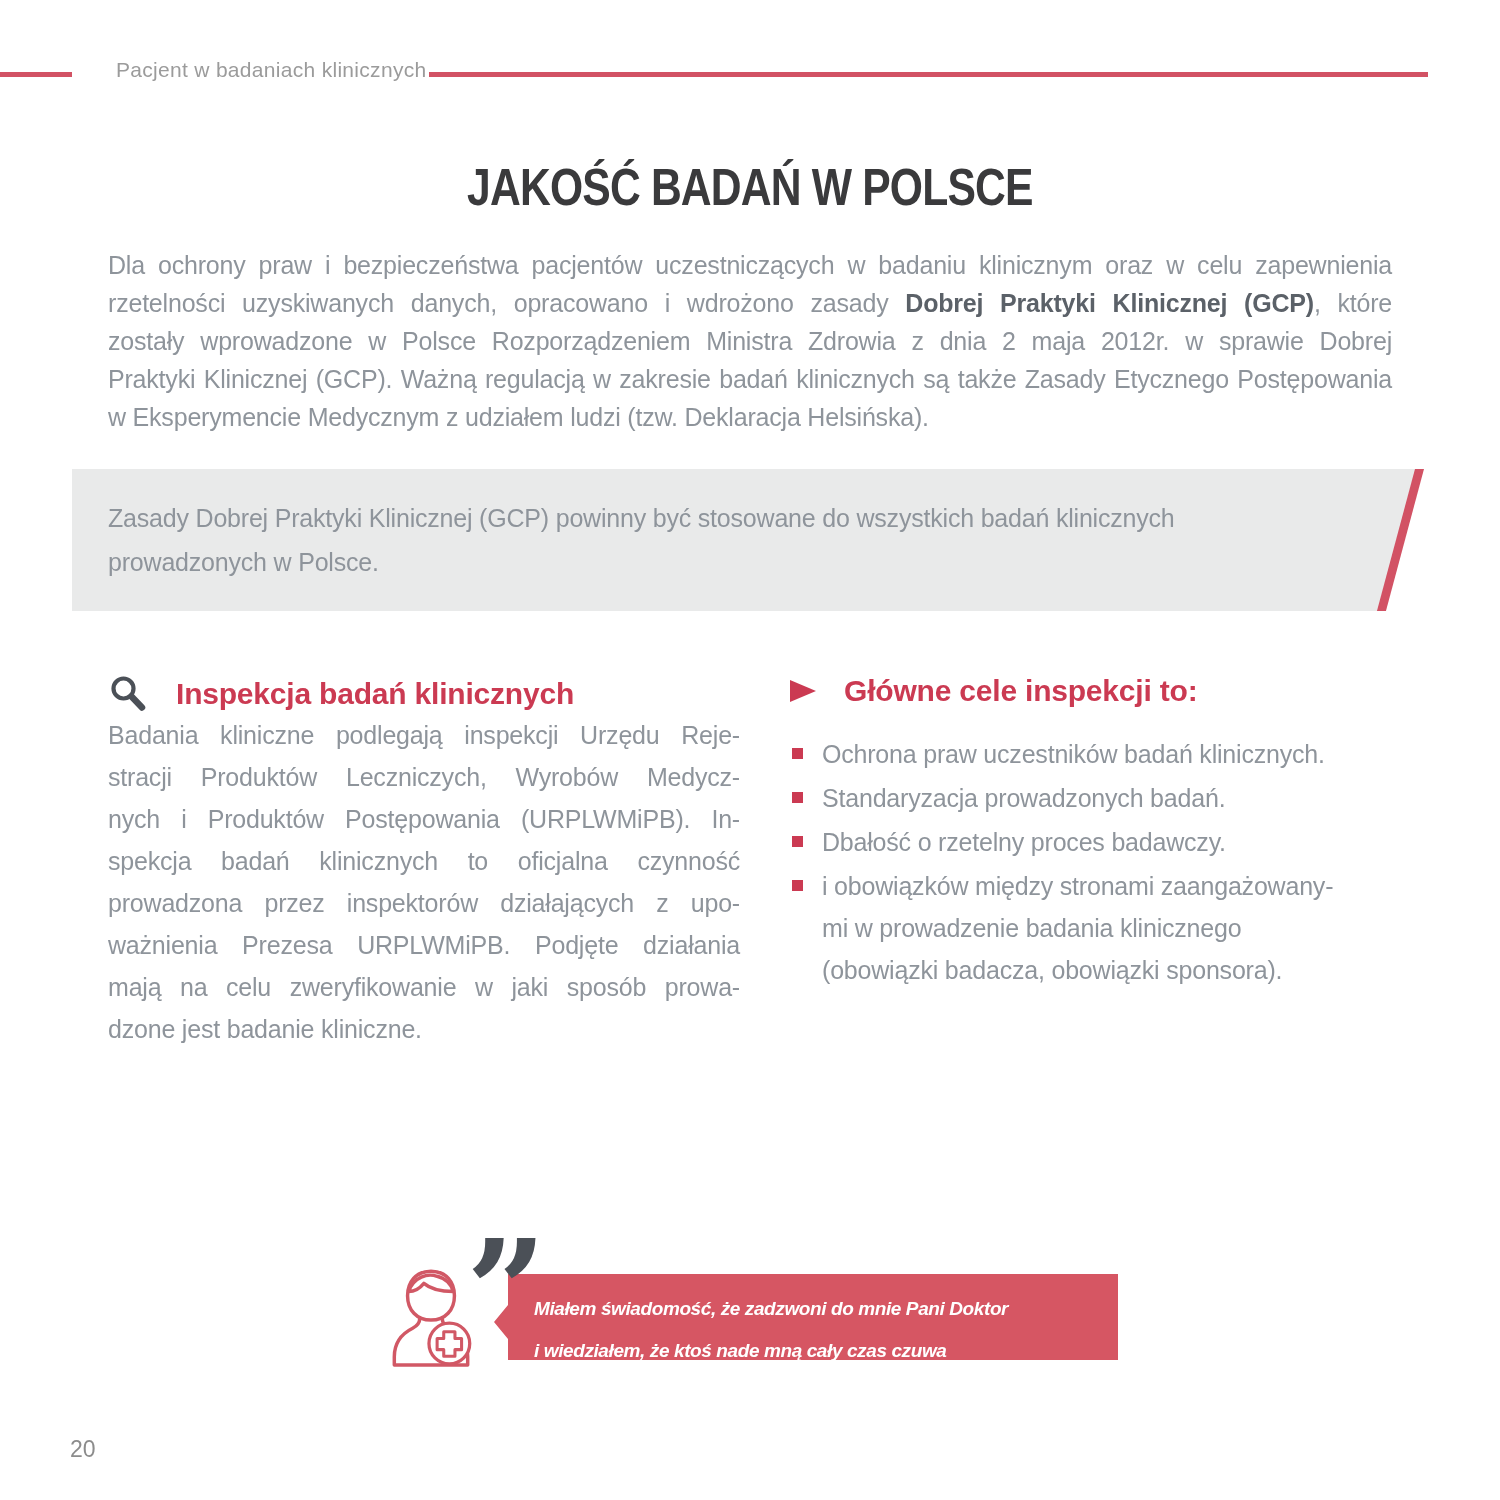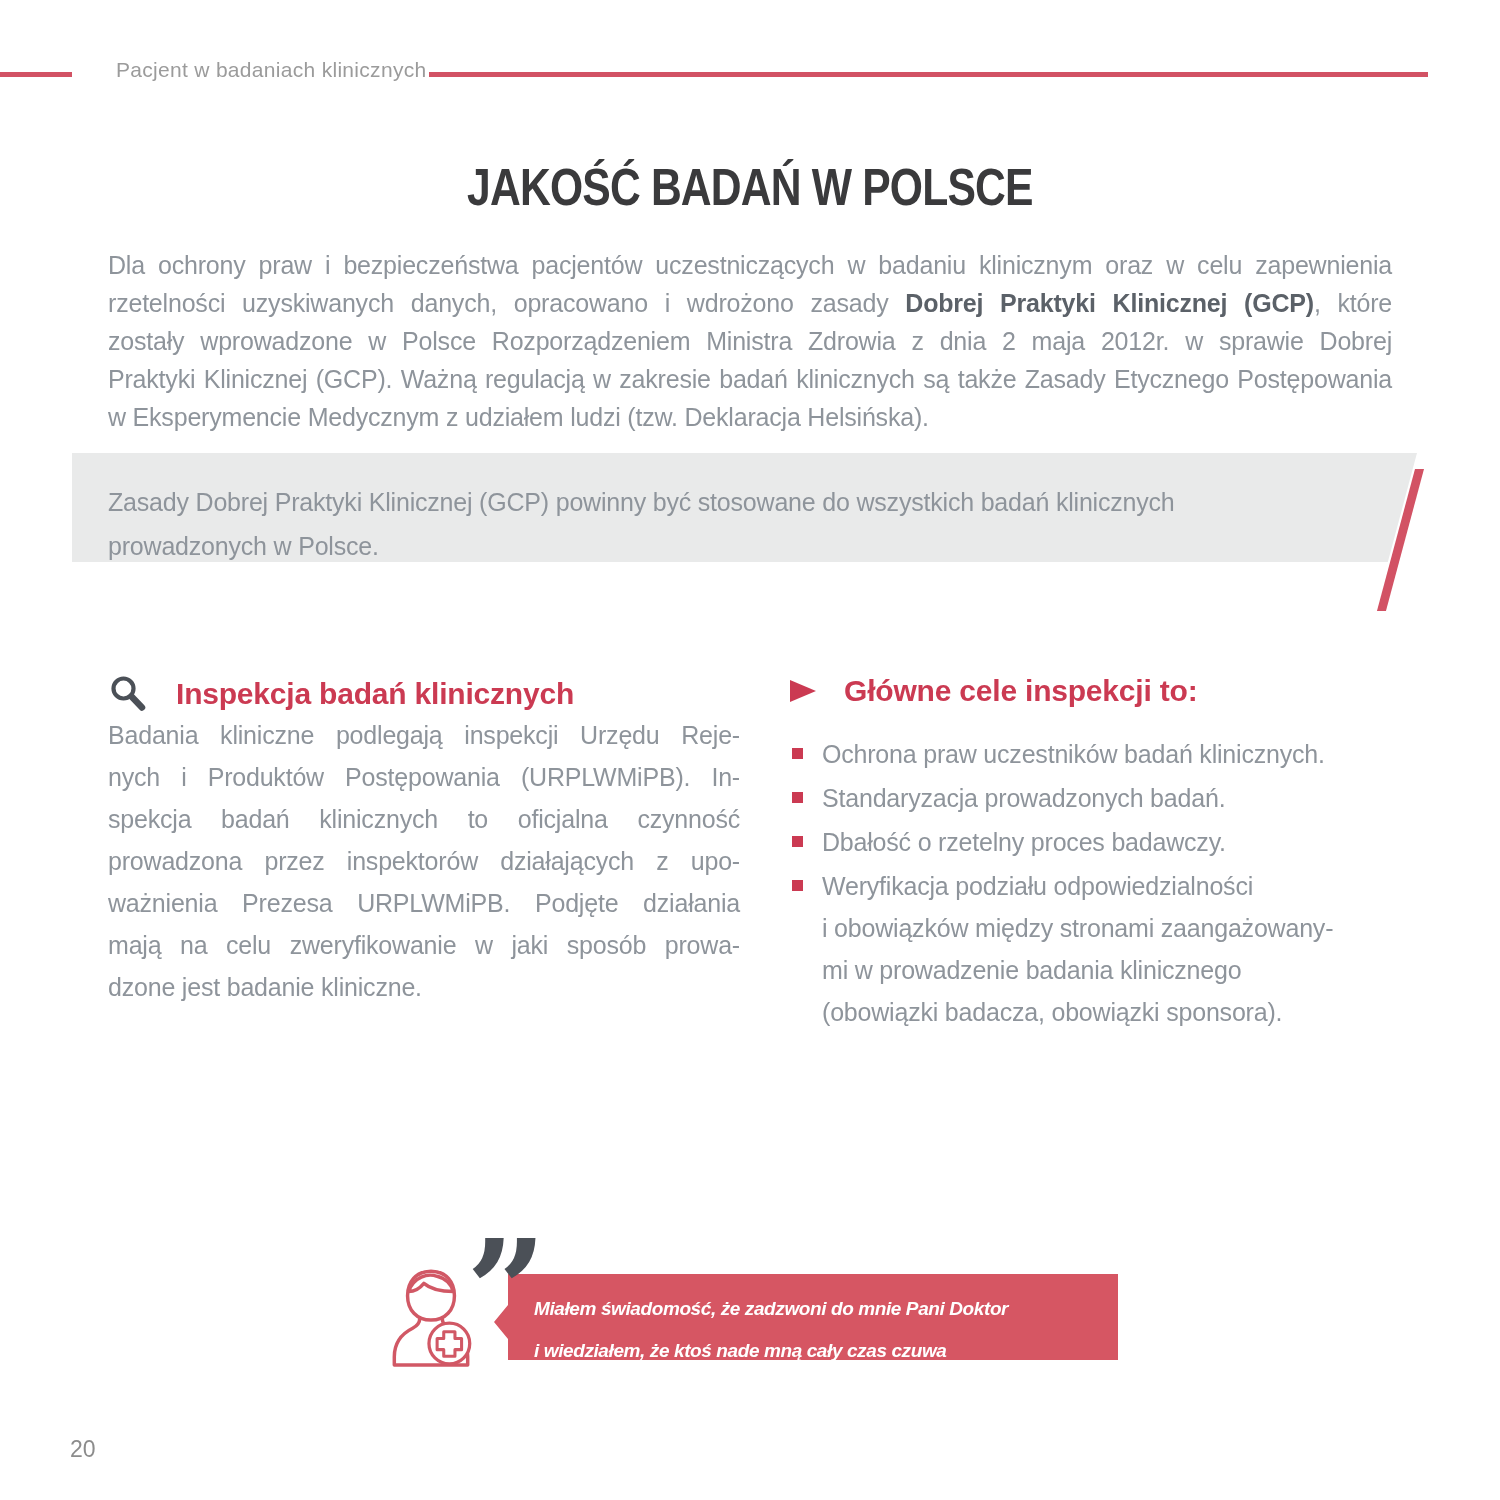--- a/index.html
+++ b/index.html
@@ -35,21 +35,21 @@
     position:absolute; left:108px; top:246px; width:1284px;
     font-size:25px; line-height:38px; letter-spacing:-.2px;
     color:var(--body_gray,#8e949b);
   }
   .jline { text-align:justify; text-align-last:justify; }
   .jline.last { text-align-last:left; }
   .bold-seg { font-weight:700; color:var(--bold_gray,#5b6168); }
 
   
   .callout-box {
-    position:absolute; left:72px; top:453px; width:1352px; height:109px;
+    position:absolute; left:72px; top:469px; width:1352px; height:142px;
     background:var(--callout_bg,#e9eaea);
     clip-path:polygon(0 0, 1345px 0, 1307px 142px, 0 142px);
   }
   .callout-text {
     position:absolute; left:36px; top:27px; width:1230px;
     font-size:25px; line-height:44px; letter-spacing:-.2px;
     color:var(--body_gray,#8e949b);
   }
   .callout-slash {
     position:absolute; left:1415px; top:469px; width:9px; height:142px;
@@ -131,20 +131,21 @@
     <span style="display:inline-flex;">
       <svg width="40" height="40" viewBox="0 0 40 40" fill="none">
         <circle cx="15.5" cy="14.5" r="10" stroke="#4b5057" stroke-width="4.2"></circle>
         <line x1="23.5" y1="22.5" x2="34" y2="33.5" stroke="#4b5057" stroke-width="6.5" stroke-linecap="round"></line>
       </svg>
     </span>
     <span>Inspekcja badań klinicznych</span>
   </div>
   <div class="col-body">
     <div class="jline">Badania kliniczne podlegają inspekcji Urzędu Reje-</div>
+    <div class="jline">stracji Produktów Leczniczych, Wyrobów Medycz-</div>
     <div class="jline">nych i Produktów Postępowania (URPLWMiPB). In-</div>
     <div class="jline">spekcja badań klinicznych to oficjalna czynność</div>
     <div class="jline">prowadzona przez inspektorów działających z upo-</div>
     <div class="jline">ważnienia Prezesa URPLWMiPB. Podjęte działania</div>
     <div class="jline">mają na celu zweryfikowanie w jaki sposób prowa-</div>
     <div class="jline last">dzone jest badanie kliniczne.</div>
   </div>
 </div>
 
 <div class="col-right">
@@ -164,21 +165,20 @@
     <li class="bullet-item">
       <span class="bullet-square"></span>
       <div>Standaryzacja prowadzonych badań.</div>
     </li>
     <li class="bullet-item">
       <span class="bullet-square"></span>
       <div>Dbałość o rzetelny proces badawczy.</div>
     </li>
     <li class="bullet-item">
       <span class="bullet-square"></span>
-      <div>Weryfikacja podziału odpowiedzialności</div>
       <div>i obowiązków między stronami zaangażowany-</div>
       <div>mi w prowadzenie badania klinicznego</div>
       <div>(obowiązki badacza, obowiązki sponsora).</div>
     </li>
   </ul>
 </div>
 
 <span class="patient-icon">
   <svg width="98" height="106" viewBox="0 0 96 104" fill="none">
     <path d="M48 9 C63 9 71 20 71 33 C71 47 62 57 48 57 C34 57 25 47 25 33 C25 20 33 9 48 9 Z" stroke="#d15865" stroke-width="3.4"></path>

